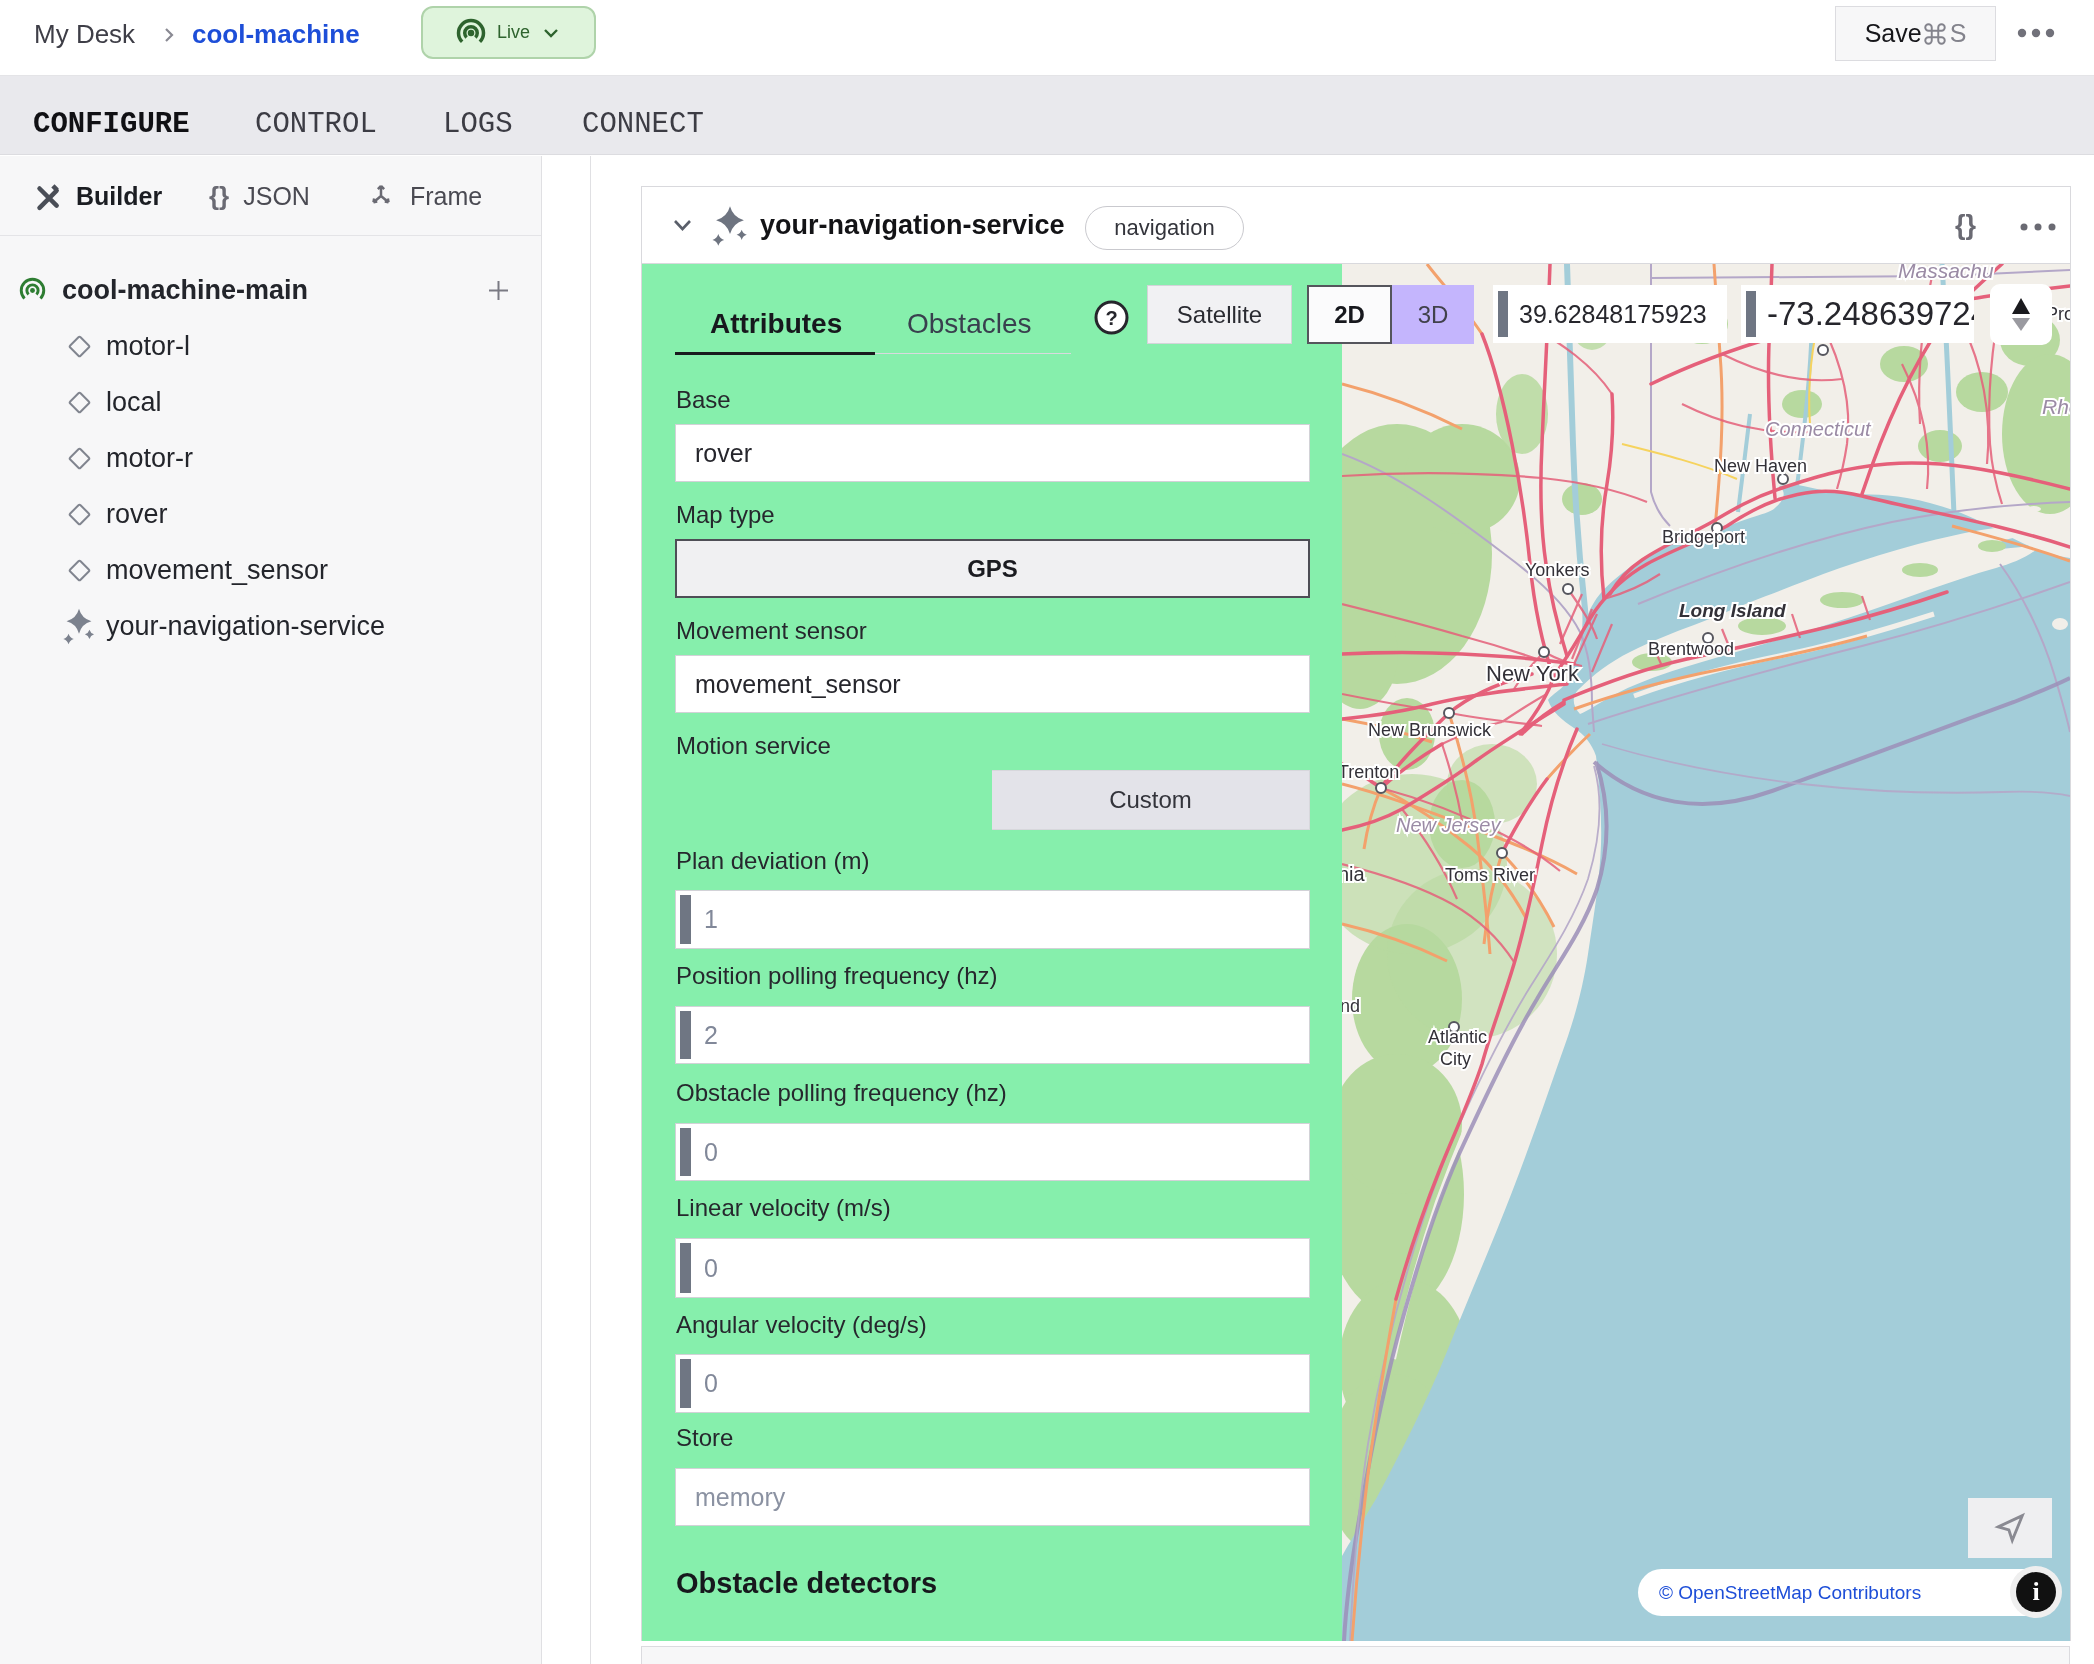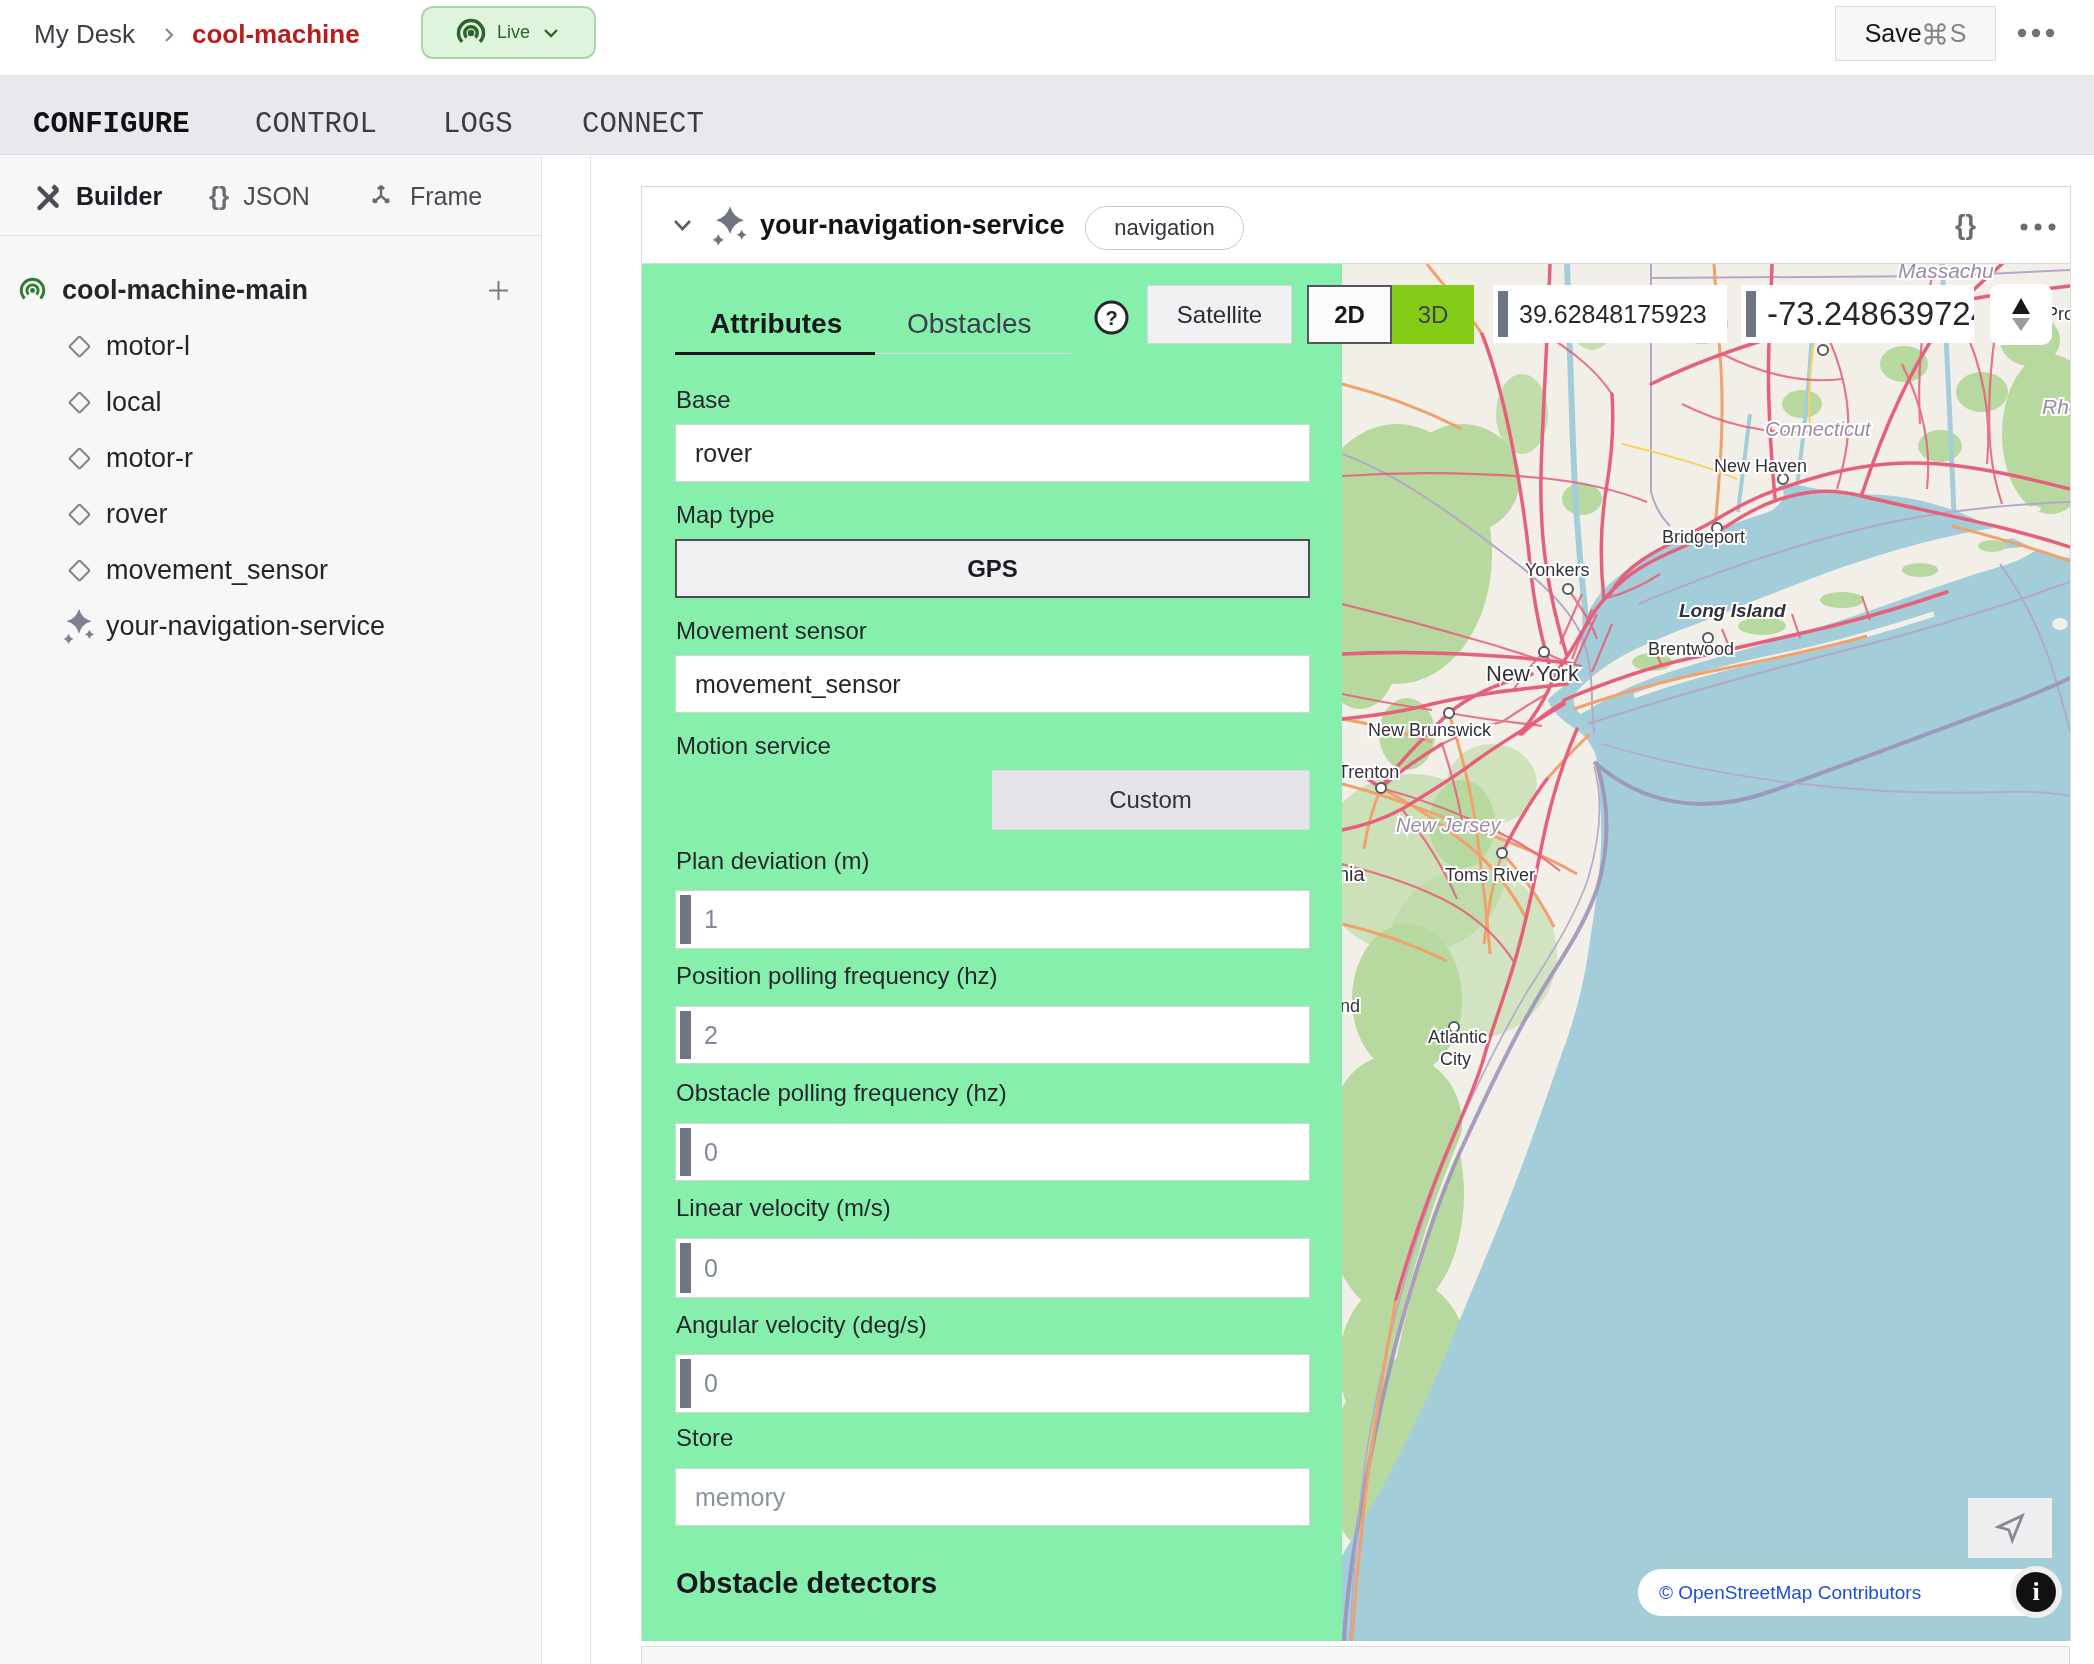--- a/index.html
+++ b/index.html
@@ -36,21 +36,21 @@
 <body>
 <div id="page">
 
 <div id="topbar">
   <div class="crumb" style="left:34px;">My Desk</div>
   <div class="crumb" style="left:160px; color:#8A8A93;">
         <svg width="18" height="18" viewBox="0 0 18 18">
           <path d="M6 3l6 6-6 6" fill="none" stroke="#8A8A93" stroke-width="2.2"></path>
         </svg>
       </div>
-  <div class="crumb" style="left:192px; font-weight:bold; color:#b91c1c;">cool-machine</div>
+  <div class="crumb" style="left:192px; font-weight:bold; color:#1d4ed8;">cool-machine</div>
   <div id="livepill">
     <svg width="30" height="30" viewBox="0 0 24 24">
           <g fill="none" stroke="#2E632E" stroke-width="2.8">
             <path d="M19.07 4.93a10 10 0 1 1-14.14 0" transform="rotate(180 12 12)"></path>
             <path d="M15.54 8.46a5 5 0 1 1-7.07 0" transform="rotate(180 12 12)"></path>
           </g>
           <circle cx="12" cy="12" r="2.6" fill="#2E632E"></circle>
         </svg>
     <span style="font-size:18px; color:#2E632E;">Live</span>
     <svg width="20" height="20" viewBox="0 0 20 20">
@@ -395,21 +395,21 @@
     </g>
   </svg>
   </div>
 
   <svg class="abs" style="left:452px; top:113px;" width="35" height="35" viewBox="0 0 35 35">
         <circle cx="17.5" cy="17.5" r="15.5" fill="#fff" stroke="#26262C" stroke-width="3"></circle>
         <text x="17.5" y="24.5" text-anchor="middle" font-size="20" font-weight="bold" fill="#26262C" font-family="Liberation Sans, sans-serif">?</text>
       </svg>
   <div class="ovbtn" style="left:505px; top:98px; width:145px; height:59px; background:#F1F1F3; border:1px solid #D4D4D9; color:#2A2B31;">Satellite</div>
   <div class="ovbtn" style="left:665px; top:98px; width:85px; height:59px; background:#FBFBFC; border:2px solid #55555C; font-weight:bold; color:#17181D;">2D</div>
-  <div class="ovbtn" style="left:750px; top:98px; width:82px; height:59px; background:#84cc16; color:#41414B;">3D</div>
+  <div class="ovbtn" style="left:750px; top:98px; width:82px; height:59px; background:#c4b5fd; color:#41414B;">3D</div>
   <div class="abs" style="left:851px; top:98px; width:234px; height:58px; background:#fff; overflow:hidden;">
     <div style="position:absolute; left:5px; top:6px; width:10px; height:46px; background:#6F7683;"></div>
     <div style="position:absolute; left:26px; top:0; height:58px; display:flex; align-items:center; font-size:25px; color:#26262C; white-space:nowrap;">39.62848175923</div>
   </div>
   <div class="abs" style="left:1099px; top:98px; width:233px; height:58px; background:#fff; overflow:hidden;">
     <div style="position:absolute; left:5px; top:6px; width:10px; height:46px; background:#6F7683;"></div>
     <div style="position:absolute; left:26px; top:0; height:58px; display:flex; align-items:center; font-size:33px; color:#26262C; white-space:nowrap;">-73.2486397247</div>
   </div>
   <div class="abs" style="left:1348px; top:97px; width:62px; height:61px; background:#fff; border-radius:10px;">
     <svg width="62" height="61" viewBox="0 0 62 61">

